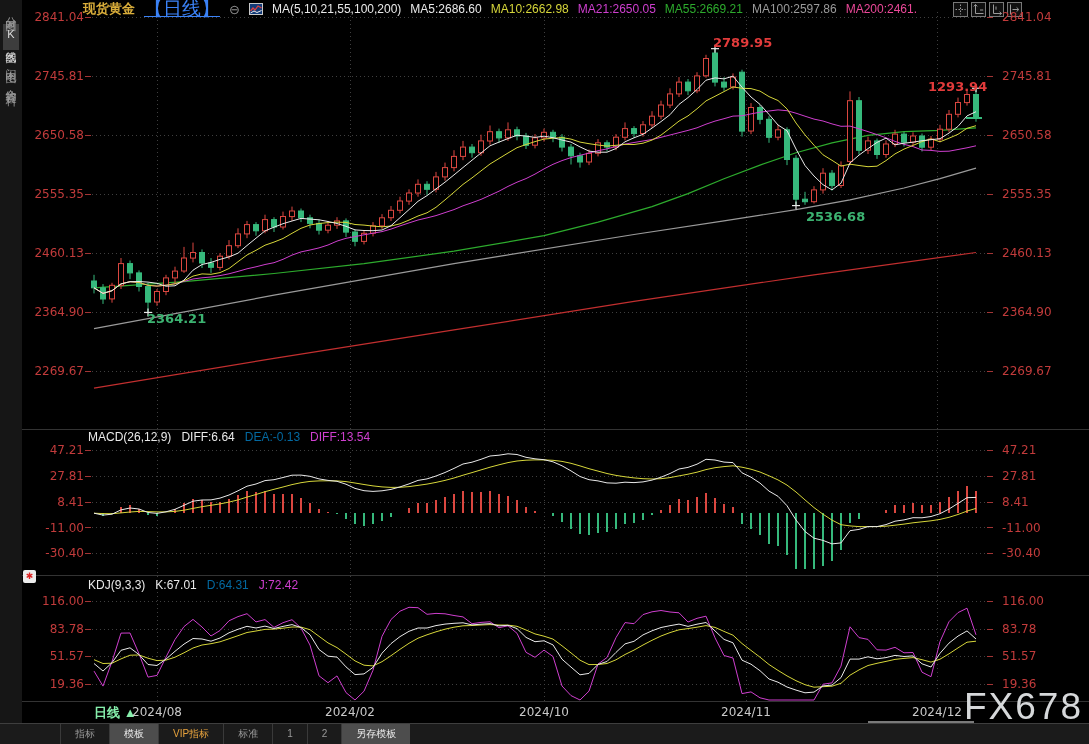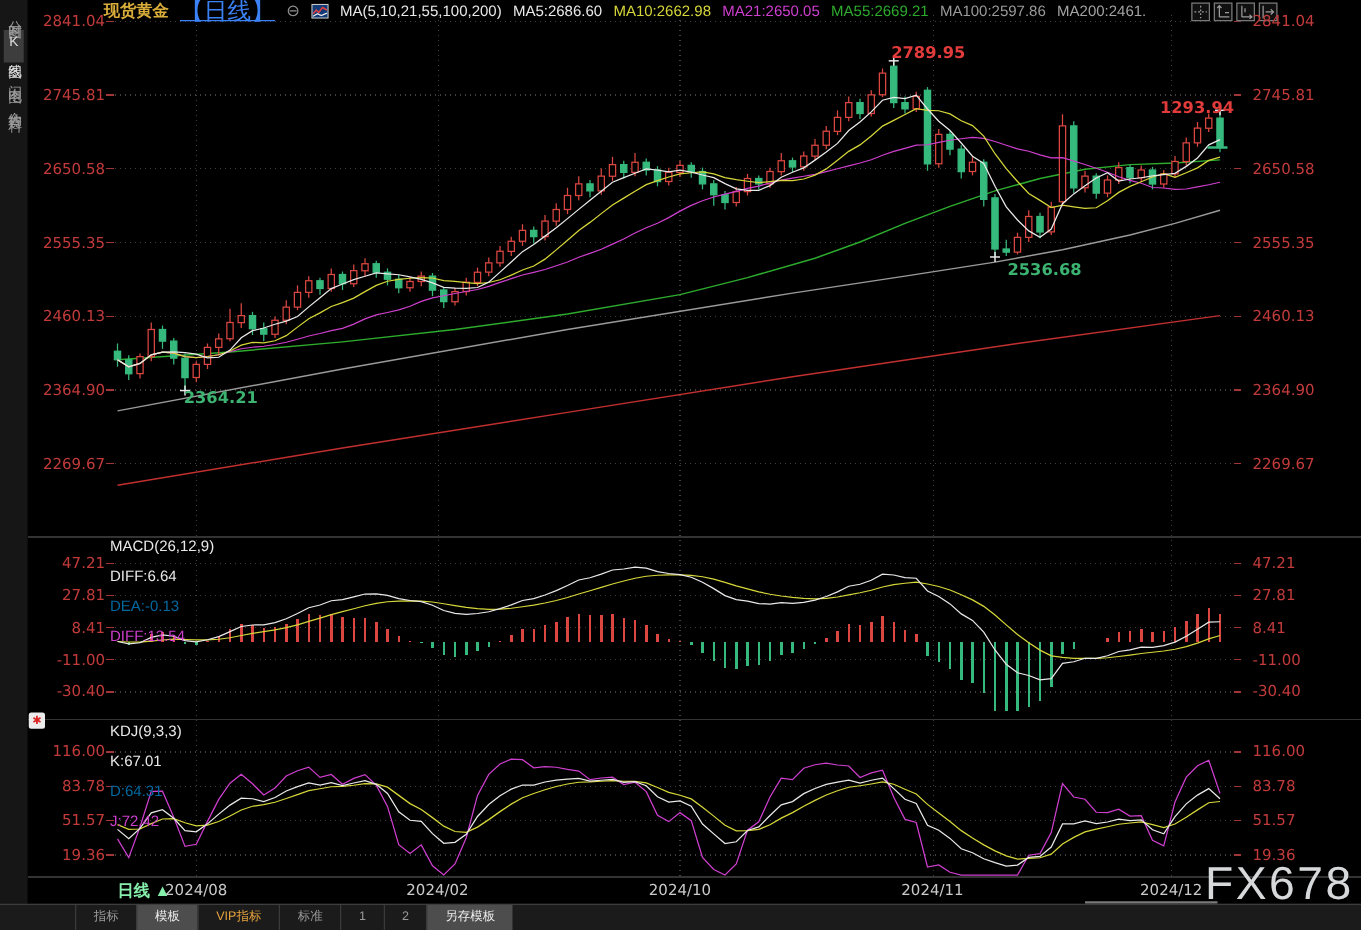--- a/index.html
+++ b/index.html
@@ -13,34 +13,34 @@
   .side-item.sel{background:#3d3d3d;color:#dcdcdc;}
   
   #chart-canvas{position:absolute;left:0;top:0;z-index:1;}
   
   #hdr{position:absolute;left:83px;top:1px;height:16px;display:flex;align-items:center;gap:9px;
        font-size:12px;z-index:2;white-space:nowrap;}
   .sym{color:#d9ad3a;font-weight:bold;font-size:13px;}
   .ptag{color:#3b82f6;font-size:19px;text-decoration:underline;}
   .lnk{color:#8f8f8f;font-size:13px;}
   .maL{color:#e9e9e9;}
-  .c0{color:#e9e9e9}.c1{color:#d6d63a}.c2{color:#cf3fcf}.c3{color:#2dab2d}.c4{color:#9a9a9a}.c5{color:#a3a3a3}
+  .c0{color:#e9e9e9}.c1{color:#d6d63a}.c2{color:#cf3fcf}.c3{color:#2dab2d}.c4{color:#9a9a9a}.c5{color:#ec4899}
   
   #hdr-icons{position:absolute;right:67px;top:2px;display:flex;gap:3px;z-index:2;}
   .ibtn{width:15px;height:15px;border:1px solid #787878;background:#101010;box-sizing:border-box;cursor:pointer;}
   .ibtn svg{display:block}
   
   .lab{position:absolute;font-size:12px;color:#c23b3b;z-index:2;font-family:"DejaVu Sans","Liberation Sans",sans-serif;}
   .labL{left:26px;width:58px;text-align:right;}
   .labR{left:1002px;width:60px;text-align:left;}
   
   .ann{position:absolute;font-size:13px;font-weight:bold;z-index:2;font-family:"DejaVu Sans","Liberation Sans",sans-serif;}
   .ann-red{color:#e23b3b}.ann-grn{color:#3cb371}
   
-  .ind-hdr{position:absolute;left:88px;display:flex;gap:10px;font-size:12px;z-index:2;white-space:nowrap;flex-direction:column;}
+  .ind-hdr{position:absolute;left:88px;display:flex;gap:10px;font-size:12px;z-index:2;white-space:nowrap;}
   .iw{color:#e9e9e9}.iy{color:#0369a1}.im{color:#cf3fcf}
   
   #star-btn{position:absolute;left:23px;top:570px;width:13px;height:13px;background:#ececec;border-radius:2px;
        color:#d22;font-size:9px;line-height:13px;text-align:center;z-index:2;cursor:pointer;}
   
   .date{position:absolute;top:705px;width:60px;text-align:center;font-size:12px;color:#c9c9c9;z-index:2;
        font-family:"DejaVu Sans","Liberation Sans",sans-serif;}
   #period-btn{position:absolute;left:94px;top:704px;font-size:13px;font-weight:bold;color:#86efac;z-index:2;cursor:pointer;text-align:center;}
   #hscroll{position:absolute;left:868px;top:721px;width:106px;height:2px;background:#7a7a7a;z-index:2;cursor:pointer;}
   #watermark{position:absolute;right:6px;top:686px;font-size:37px;font-weight:400;letter-spacing:2px;

